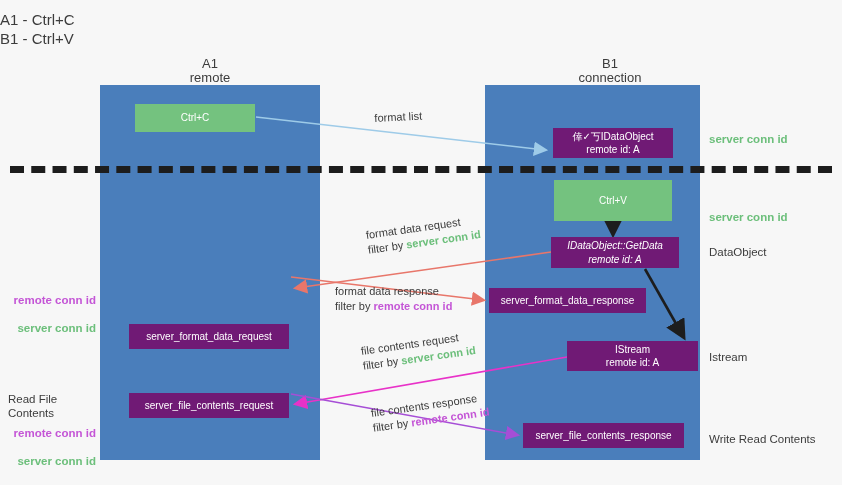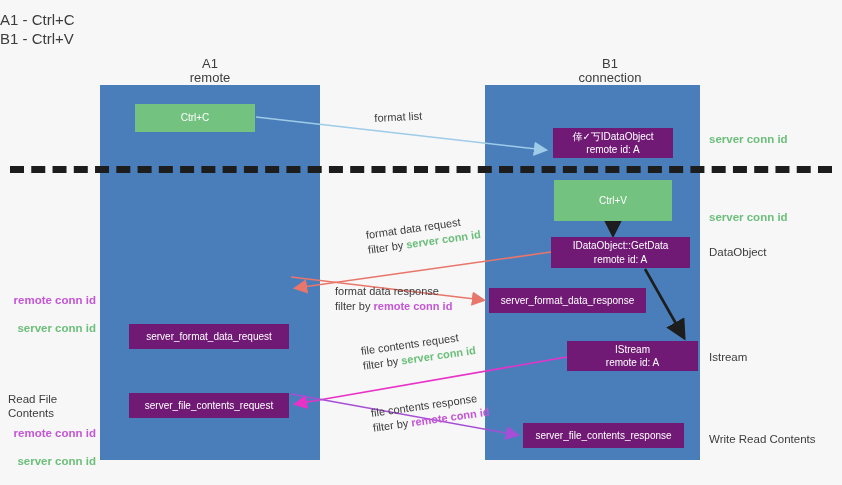--- a/index.html
+++ b/index.html
@@ -73,21 +73,21 @@
     line-height: 13.5px;
     white-space: pre-line;
     padding: 2px 12px;
   }
   .green { background: #74c27f; }
   .orange { background: #701a75; }
 
   #n-ctrlc   { left: 135px; top: 104px; width: 120px; height: 28px; }
   #n-idobj   { left: 553px; top: 128px; width: 120px; height: 30px; }
   #n-ctrlv   { left: 554px; top: 180px; width: 118px; height: 41px; }
-  #n-getdata { left: 551px; top: 237px; width: 139px; height: 31px; }
+  #n-getdata { left: 551px; top: 237px; width: 128px; height: 31px; font-style: italic; }
   #n-sfdreq  { left: 129px; top: 277px; width: 160px; height: 25px; margin-top: 47px; }
   #n-sfdres  { left: 489px; top: 288px; width: 157px; height: 25px; }
   #n-istream { left: 567px; top: 341px; width: 131px; height: 30px; }
   #n-sfcreq  { left: 129px; top: 393px; width: 160px; height: 25px; }
   #n-sfcres  { left: 523px; top: 423px; width: 161px; height: 25px; }
 
   
   .side-label {
     position: absolute;
     font-size: 11.5px;

